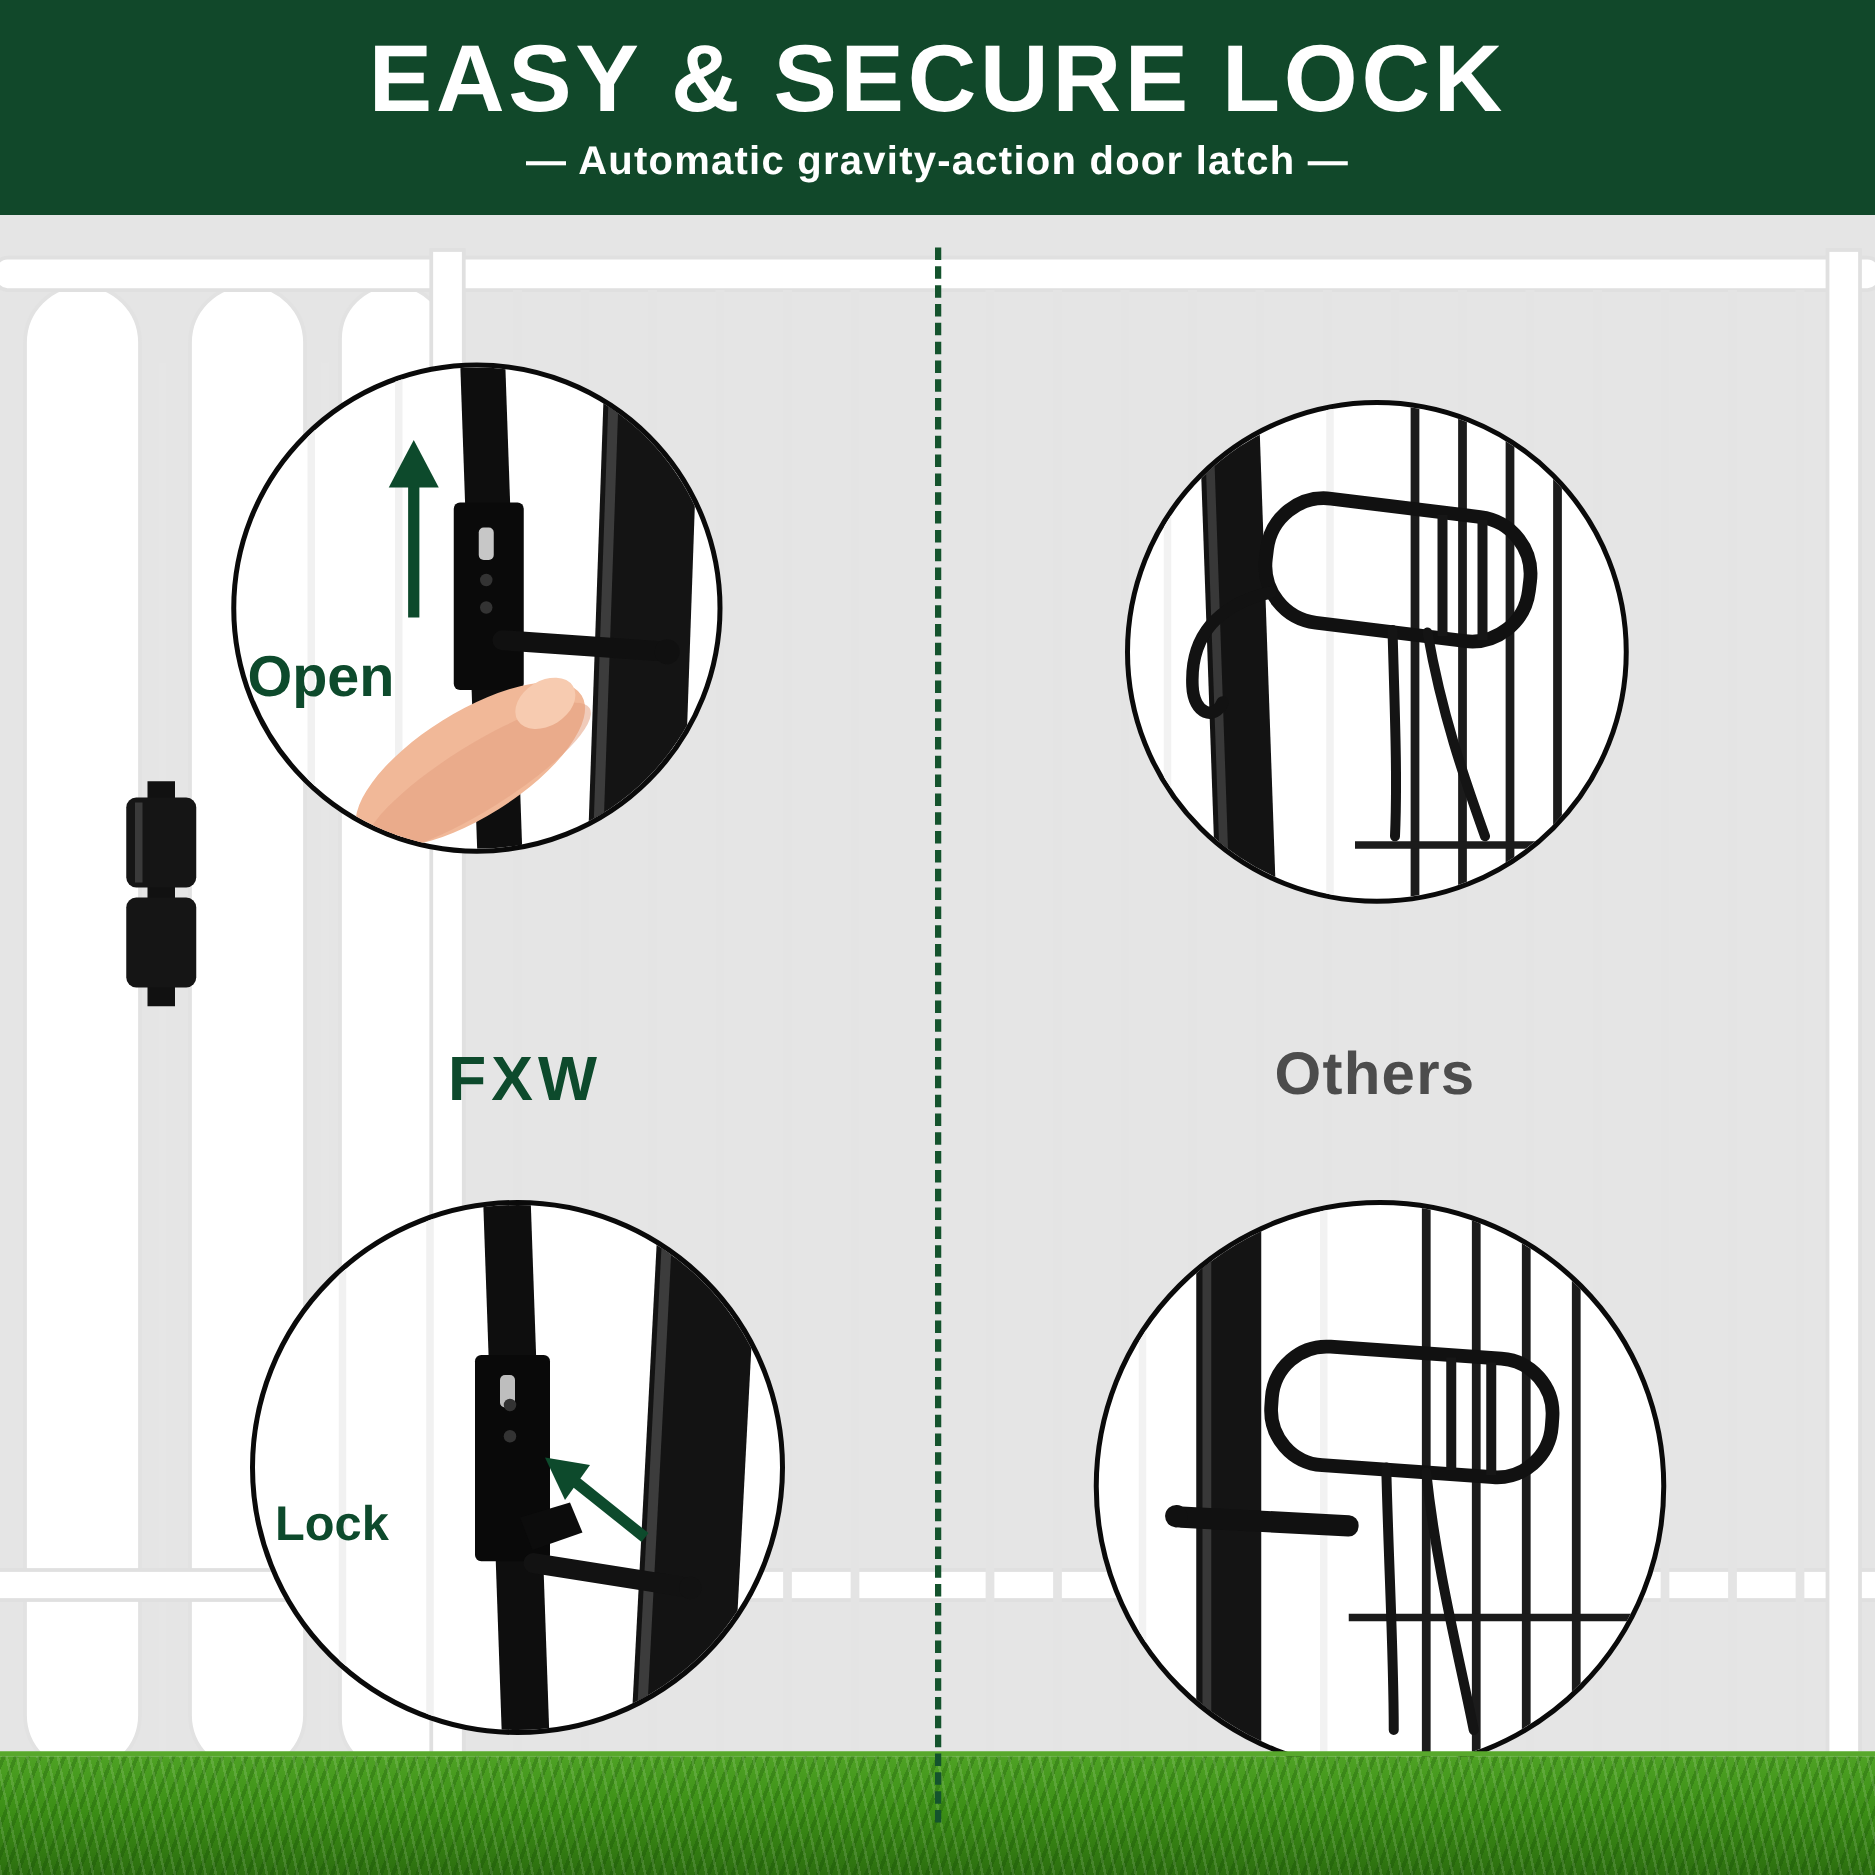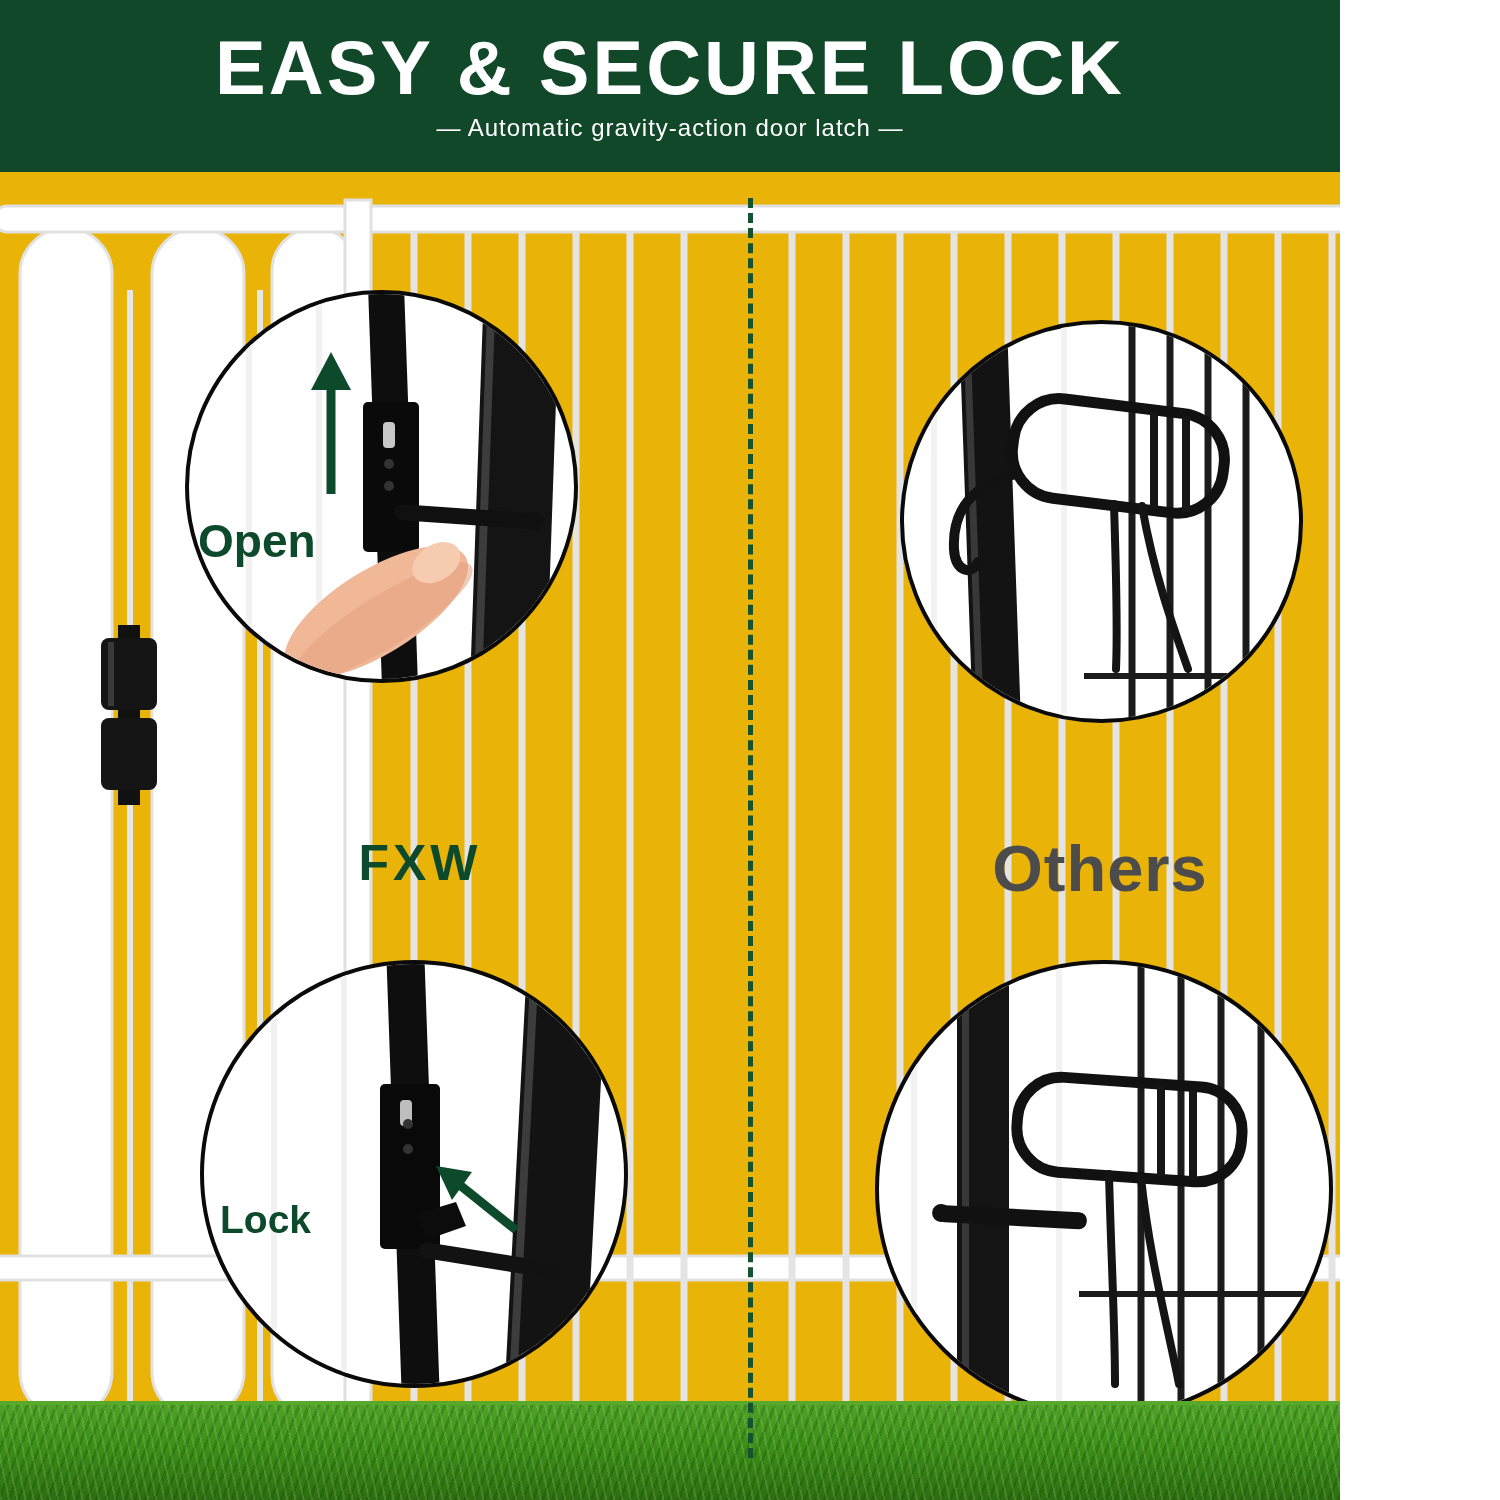--- a/index.html
+++ b/index.html
@@ -1,26 +1,26 @@
 <!DOCTYPE html>
 <html><head>
 <meta charset="utf-8">
 <style>
   html,body{margin:0;padding:0;background:#fff;}
   .canvas{
-    position:relative;width:1340px;height:1500px;overflow:hidden;background:#eab308;
+    position:relative;width:1500px;height:1500px;overflow:hidden;background:#e5e5e5;
     font-family:"Liberation Sans",sans-serif;
   }
   
   .banner{
     position:absolute;top:0;left:0;width:100%;height:172px;background:#11482a;
     display:flex;flex-direction:column;align-items:center;justify-content:center;gap:8px;z-index:6;
   }
   .banner .title{color:#ffffff;font-size:76px;font-weight:800;letter-spacing:3px;line-height:1;}
-  .banner .subtitle{color:#ffffff;font-size:24px;font-weight:400;letter-spacing:1px;}
+  .banner .subtitle{color:#ffffff;font-size:32px;font-weight:700;letter-spacing:1px;}
   
   .fence{position:absolute;top:170px;left:0;width:1500px;height:1245px;z-index:0;}
   
   .divider{
     position:absolute;left:748px;top:198px;height:1260px;width:0;
     border-left:5px dashed #14532d;z-index:5;
   }
   
   .callout{
     position:absolute;border:4px solid #0a0a0a;border-radius:50%;
@@ -29,21 +29,21 @@
   .c-tl{left:185px;top:290px;width:385px;height:385px;}
   .c-bl{left:200px;top:960px;width:420px;height:420px;}
   .c-tr{left:900px;top:320px;width:395px;height:395px;}
   .c-br{left:875px;top:960px;width:450px;height:450px;}
   .callout svg{display:block;width:100%;height:100%;}
   
   .lbl{position:absolute;z-index:3;line-height:1;margin-top:38px;}
   .open-label{left:198px;top:480px;font-size:46px;font-weight:800;color:#0d4a2c;}
   .lock-label{left:220px;top:1162px;font-size:39px;font-weight:800;color:#0d4a2c;}
   .fxw-label{left:270px;top:800px;width:300px;text-align:center;font-size:50px;font-weight:800;color:#0d4a2c;letter-spacing:4px;}
-  .others-label{left:890px;top:798px;width:420px;text-align:center;font-size:65px;font-weight:800;color:#4c4c4c;letter-spacing:1px;}
+  .others-label{left:890px;top:798px;width:420px;text-align:center;font-size:48px;font-weight:800;color:#4c4c4c;letter-spacing:1px;}
   
   .grass{
     position:absolute;left:0;bottom:0;width:100%;height:95px;z-index:4;
     border-top:4px solid #58a82c;
     background-image:
       repeating-linear-gradient(78deg, rgba(255,255,255,0.12) 0 2px, transparent 2px 8px),
       repeating-linear-gradient(-68deg, rgba(10,60,0,0.22) 0 3px, transparent 3px 9px),
       linear-gradient(180deg,#4ea224 0%, #3c8f16 45%, #2c6e0f 100%);
   }
 </style>

